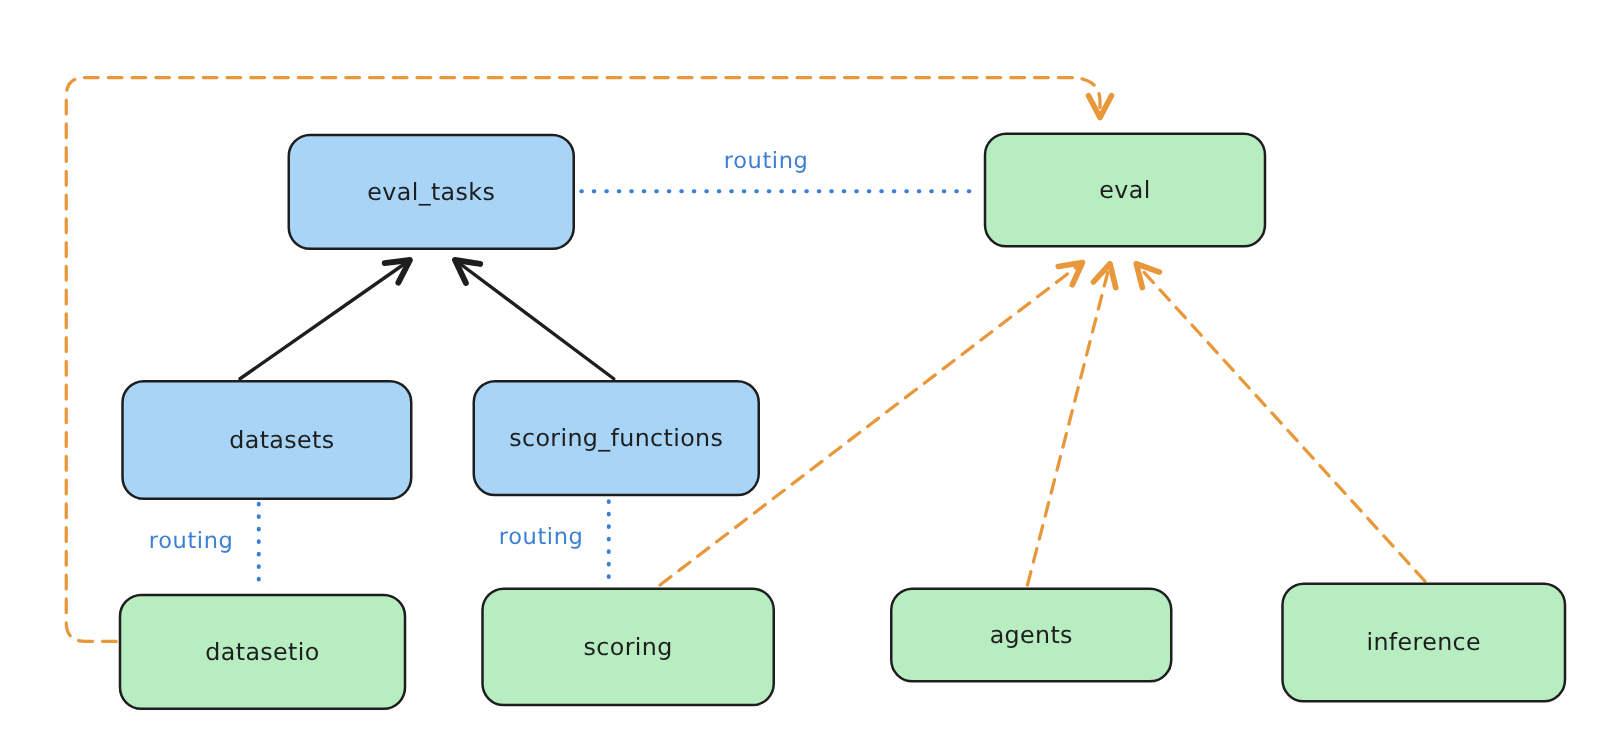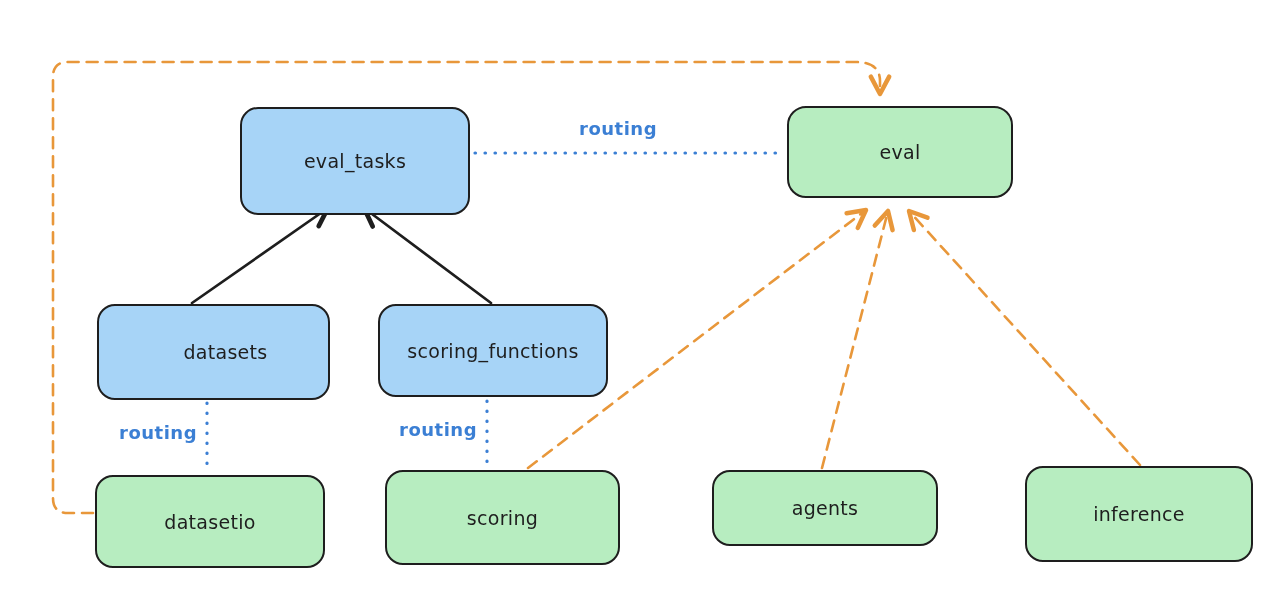--- a/index.html
+++ b/index.html
@@ -35,21 +35,21 @@
   .node-label {
     font-size: 19px;
     color: #1e1e1e;
     letter-spacing: 0.3px;
     white-space: nowrap;
   }
   .routing-label {
     position: absolute;
     color: #3b7fd4;
     font-size: 18px;
-    font-weight: bold;
+    font-weight: normal;
     letter-spacing: 0.5px;
     white-space: nowrap;
   }
 </style>
 </head>
 <body>
 
 <div class="canvas">
 
   <svg class="edges-svg" viewBox="0 0 1280 596" xmlns="http://www.w3.org/2000/svg">
@@ -68,25 +68,25 @@
     <path d="M 465 153 L 784 153" fill="none" stroke="#3b7fd4" stroke-width="3.2" stroke-dasharray="0.5 9.5" stroke-linecap="round"></path>
     <path d="M 207 403 L 207 472" fill="none" stroke="#3b7fd4" stroke-width="3.2" stroke-dasharray="0.5 9.5" stroke-linecap="round"></path>
     <path d="M 487 401 L 487 467" fill="none" stroke="#3b7fd4" stroke-width="3.2" stroke-dasharray="0.5 9.5" stroke-linecap="round"></path>
 
     <path d="M 93 513 L 68 513 Q 53 513 53 498 L 53 77 Q 53 62 68 62 L 855 62 Q 880 62 880 81 L 880 94" fill="none" stroke="#e8973a" stroke-width="2.6" stroke-dasharray="11 8" stroke-linecap="round" marker-end="url(#ah-orange)"></path>
     <path d="M 528 468 L 866 210" fill="none" stroke="#e8973a" stroke-width="2.6" stroke-dasharray="11 8" stroke-linecap="round" marker-end="url(#ah-orange)"></path>
     <path d="M 822 468 L 888 211" fill="none" stroke="#e8973a" stroke-width="2.6" stroke-dasharray="11 8" stroke-linecap="round" marker-end="url(#ah-orange)"></path>
     <path d="M 1140 465 L 909 211" fill="none" stroke="#e8973a" stroke-width="2.6" stroke-dasharray="11 8" stroke-linecap="round" marker-end="url(#ah-orange)"></path>
   </svg>
 
-  <div class="node node-blue" style="left:240px; top:107px; width:230px; height:108px;">
+  <div class="node node-blue" style="left:230px; top:107px; width:230px; height:93px;">
     <span class="node-label">eval_tasks</span>
   </div>
 
-  <div class="node node-green" style="left:787px; top:106px; width:226px; height:92px;border-radius:19px;">
+  <div class="node node-green" style="left:787px; top:106px; width:226px; height:92px;">
     <span class="node-label">eval</span>
   </div>
 
   <div class="node node-blue" style="left:97px; top:304px; width:233px; height:96px;padding-left:24px;">
     <span class="node-label">datasets</span>
   </div>
 
   <div class="node node-blue" style="left:378px; top:304px; width:230px; height:93px;">
     <span class="node-label">scoring_functions</span>
   </div>

